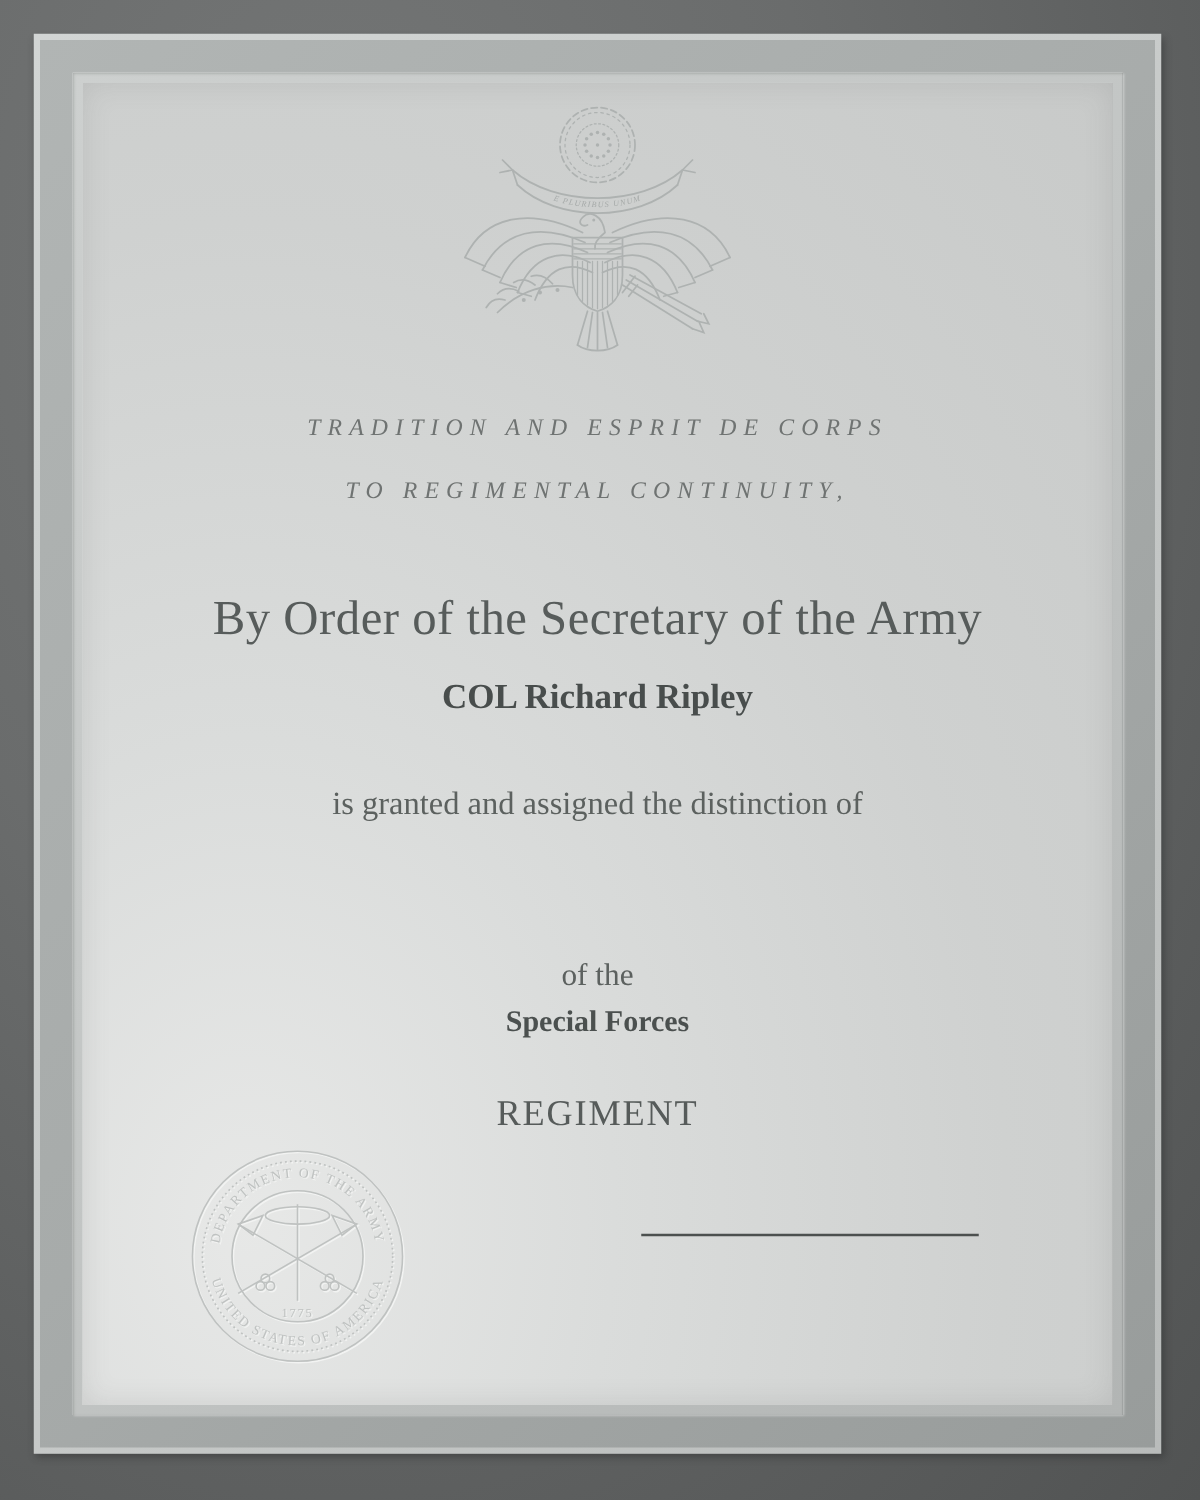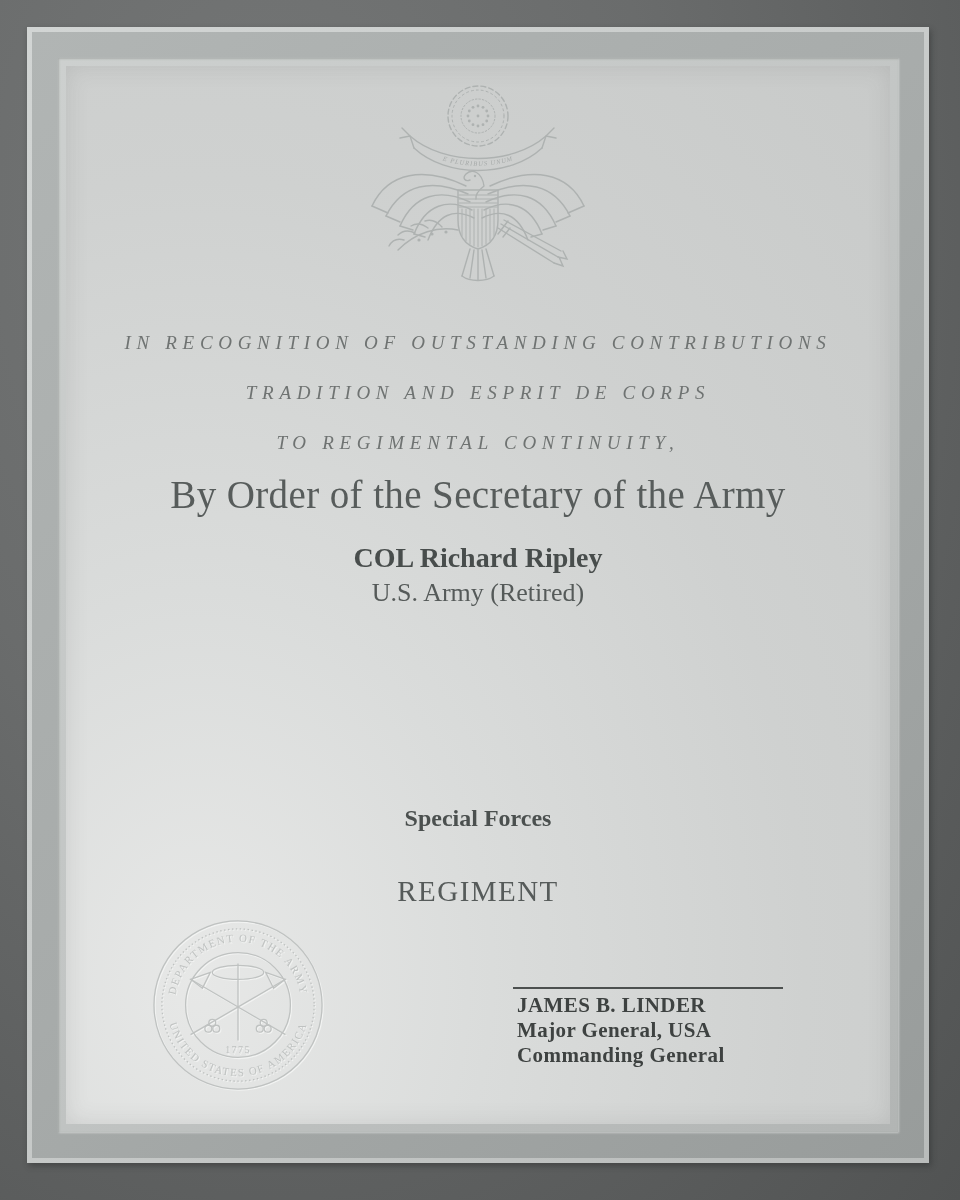--- a/index.html
+++ b/index.html
@@ -108,28 +108,28 @@
                 <path d="M 196,183 l 9,3 l -4,-9 M 200,177 l 9,2 l -4,-8"></path>
                 <path d="M 147,145 l -7,9 M 152,148 l -7,9 M 150,141 l -7,9"></path>
               </g>
             </g>
             <text font-size="6.5" letter-spacing="1" fill="#a6aaa9" font-style="italic" font-family="Liberation Serif, DejaVu Serif, serif">
               <textPath href="#bannerPath" xlink:href="#bannerPath" startOffset="50%" text-anchor="middle">E PLURIBUS UNUM</textPath>
             </text>
           </svg>
 
           <div class="cline preamble">
-            <p>IN RECOGNITION OF OUTSTANDING CONTRIBUTIONS</p>
             <p>TRADITION AND ESPRIT DE CORPS</p>
             <p>TO REGIMENTAL CONTINUITY,</p>
           </div>
 
           <div class="cline order-title">By Order of the Secretary of the Army</div>
           <div class="cline recipient-name">COL Richard Ripley</div>
-          <div class="cline recipient-service">U.S. Army (Retired)</div>
+          <div class="cline grant-line">is granted and assigned the distinction of</div>
+          <div class="cline of-the">of the</div>
           <div class="cline unit-name">Special Forces</div>
           <div class="cline unit-type">REGIMENT</div>
 
           <svg class="seal" viewBox="0 0 176 176" xmlns="http://www.w3.org/2000/svg">
             <defs>
               <path id="sealTop" d="M 24,88 A 64,64 0 0 1 152,88"></path>
               <path id="sealBot" d="M 16,88 A 72,72 0 0 0 160,88"></path>
             </defs>
 
             <g transform="translate(1.1,1.1)" fill="none" stroke="#f2f3f2" stroke-width="1.3">
@@ -178,23 +178,18 @@
               <path d="M 30,58 C 14,38 20,14 40,12 C 58,10 62,30 50,46 C 40,59 24,64 24,54"></path>
               <path d="M 36,40 C 48,18 66,6 76,10 C 88,15 78,34 64,44 C 56,50 53,44 61,38"></path>
               <path d="M 62,6 C 66,28 60,56 48,80"></path>
               <path d="M 92,34 C 100,12 120,4 120,16 C 120,28 104,42 94,48 C 88,52 92,55 100,52"></path>
               <path d="M 106,50 c 6,-10 11,-11 11,-3 c 0,7 5,5 10,-3 c 5,-8 9,-6 9,0"></path>
               <path d="M 152,42 c -9,2 -14,10 -5,13 c 7,2 12,-7 14,-17 c 2,-10 2,-20 0,-26 c -2,15 -1,36 4,43"></path>
               <path d="M 172,50 c 7,-9 14,-9 16,-2 c 5,-7 12,-11 21,-9 c 15,3 34,1 52,-10"></path>
             </g>
           </svg>
           <div class="sig-line"></div>
-          <div class="sig-block">
-            <div>JAMES B. LINDER</div>
-            <div>Major General, USA</div>
-            <div>Commanding General</div>
-          </div>
 
         </div>
       </div>
     </div>
   </div>
 </div>
 
 </body></html>

